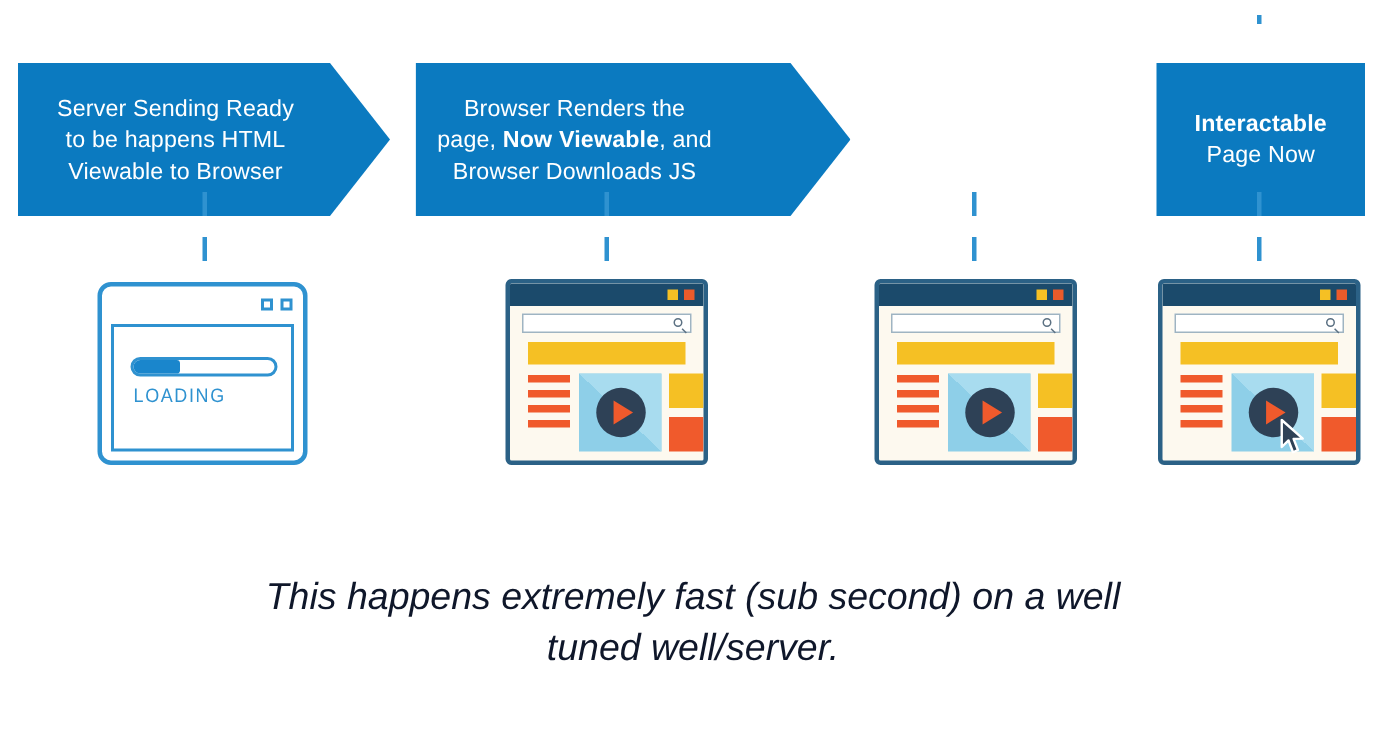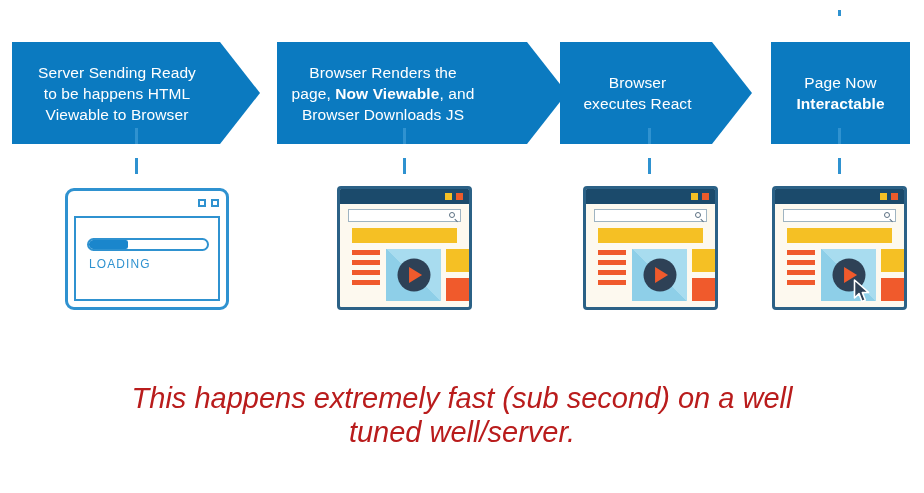--- a/index.html
+++ b/index.html
@@ -99,21 +99,20 @@
   }
   #tick-top-4 { left: 838px; }
 
   
   #loading-icon {
     position: absolute;
     left: 65px;
     top: 188px;
     width: 140px;
     height: 122px;
-    padding-left: 24px;
   }
   #loading-frame-outer {
     position: absolute;
     inset: 0;
     border: 3px solid #2f92d0;
     border-radius: 9px;
     box-sizing: border-box;
   }
   #loading-frame-inner {
     position: absolute;
@@ -311,23 +310,23 @@
 
   
   #caption {
     position: absolute;
     left: 0;
     right: 0;
     top: 381px;
     text-align: center;
     font-family: "Liberation Sans", sans-serif;
     font-style: italic;
-    font-size: 29px;
+    font-size: 25px;
     line-height: 34px;
-    color: #b91c1c;
+    color: #0f172a;
   }
 </style>
 </head>
 <body>
 
 <div id="flow-row">
 
   <div class="flow-step" id="step-1">
     <div class="flow-shape arrow"></div>
     <div class="flow-label">
@@ -345,36 +344,27 @@
       <div>
         <div>Browser Renders the</div>
         <div>
           <span>page, </span><b>Now Viewable</b><span>, and</span>
         </div>
         <div>Browser Downloads JS</div>
       </div>
     </div>
   </div>
 
-  <div class="flow-step" id="step-3">
-    <div class="flow-shape arrow"></div>
-    <div class="flow-label">
-      <div>
-        <div>Browser</div>
-        <div>executes React</div>
-      </div>
-    </div>
-  </div>
 
   <div class="flow-step" id="step-4">
     <div class="flow-shape rect"></div>
     <div class="flow-label">
       <div>
+        <div><b>Interactable</b></div>
         <div>Page Now</div>
-        <div><b>Interactable</b></div>
       </div>
     </div>
   </div>
 
 </div>
 
 <div class="tick-mark" id="tick-top-4"></div>
 <div class="connector" id="connector-1"></div>
 <div class="connector" id="connector-2"></div>
 <div class="connector" id="connector-3"></div>

